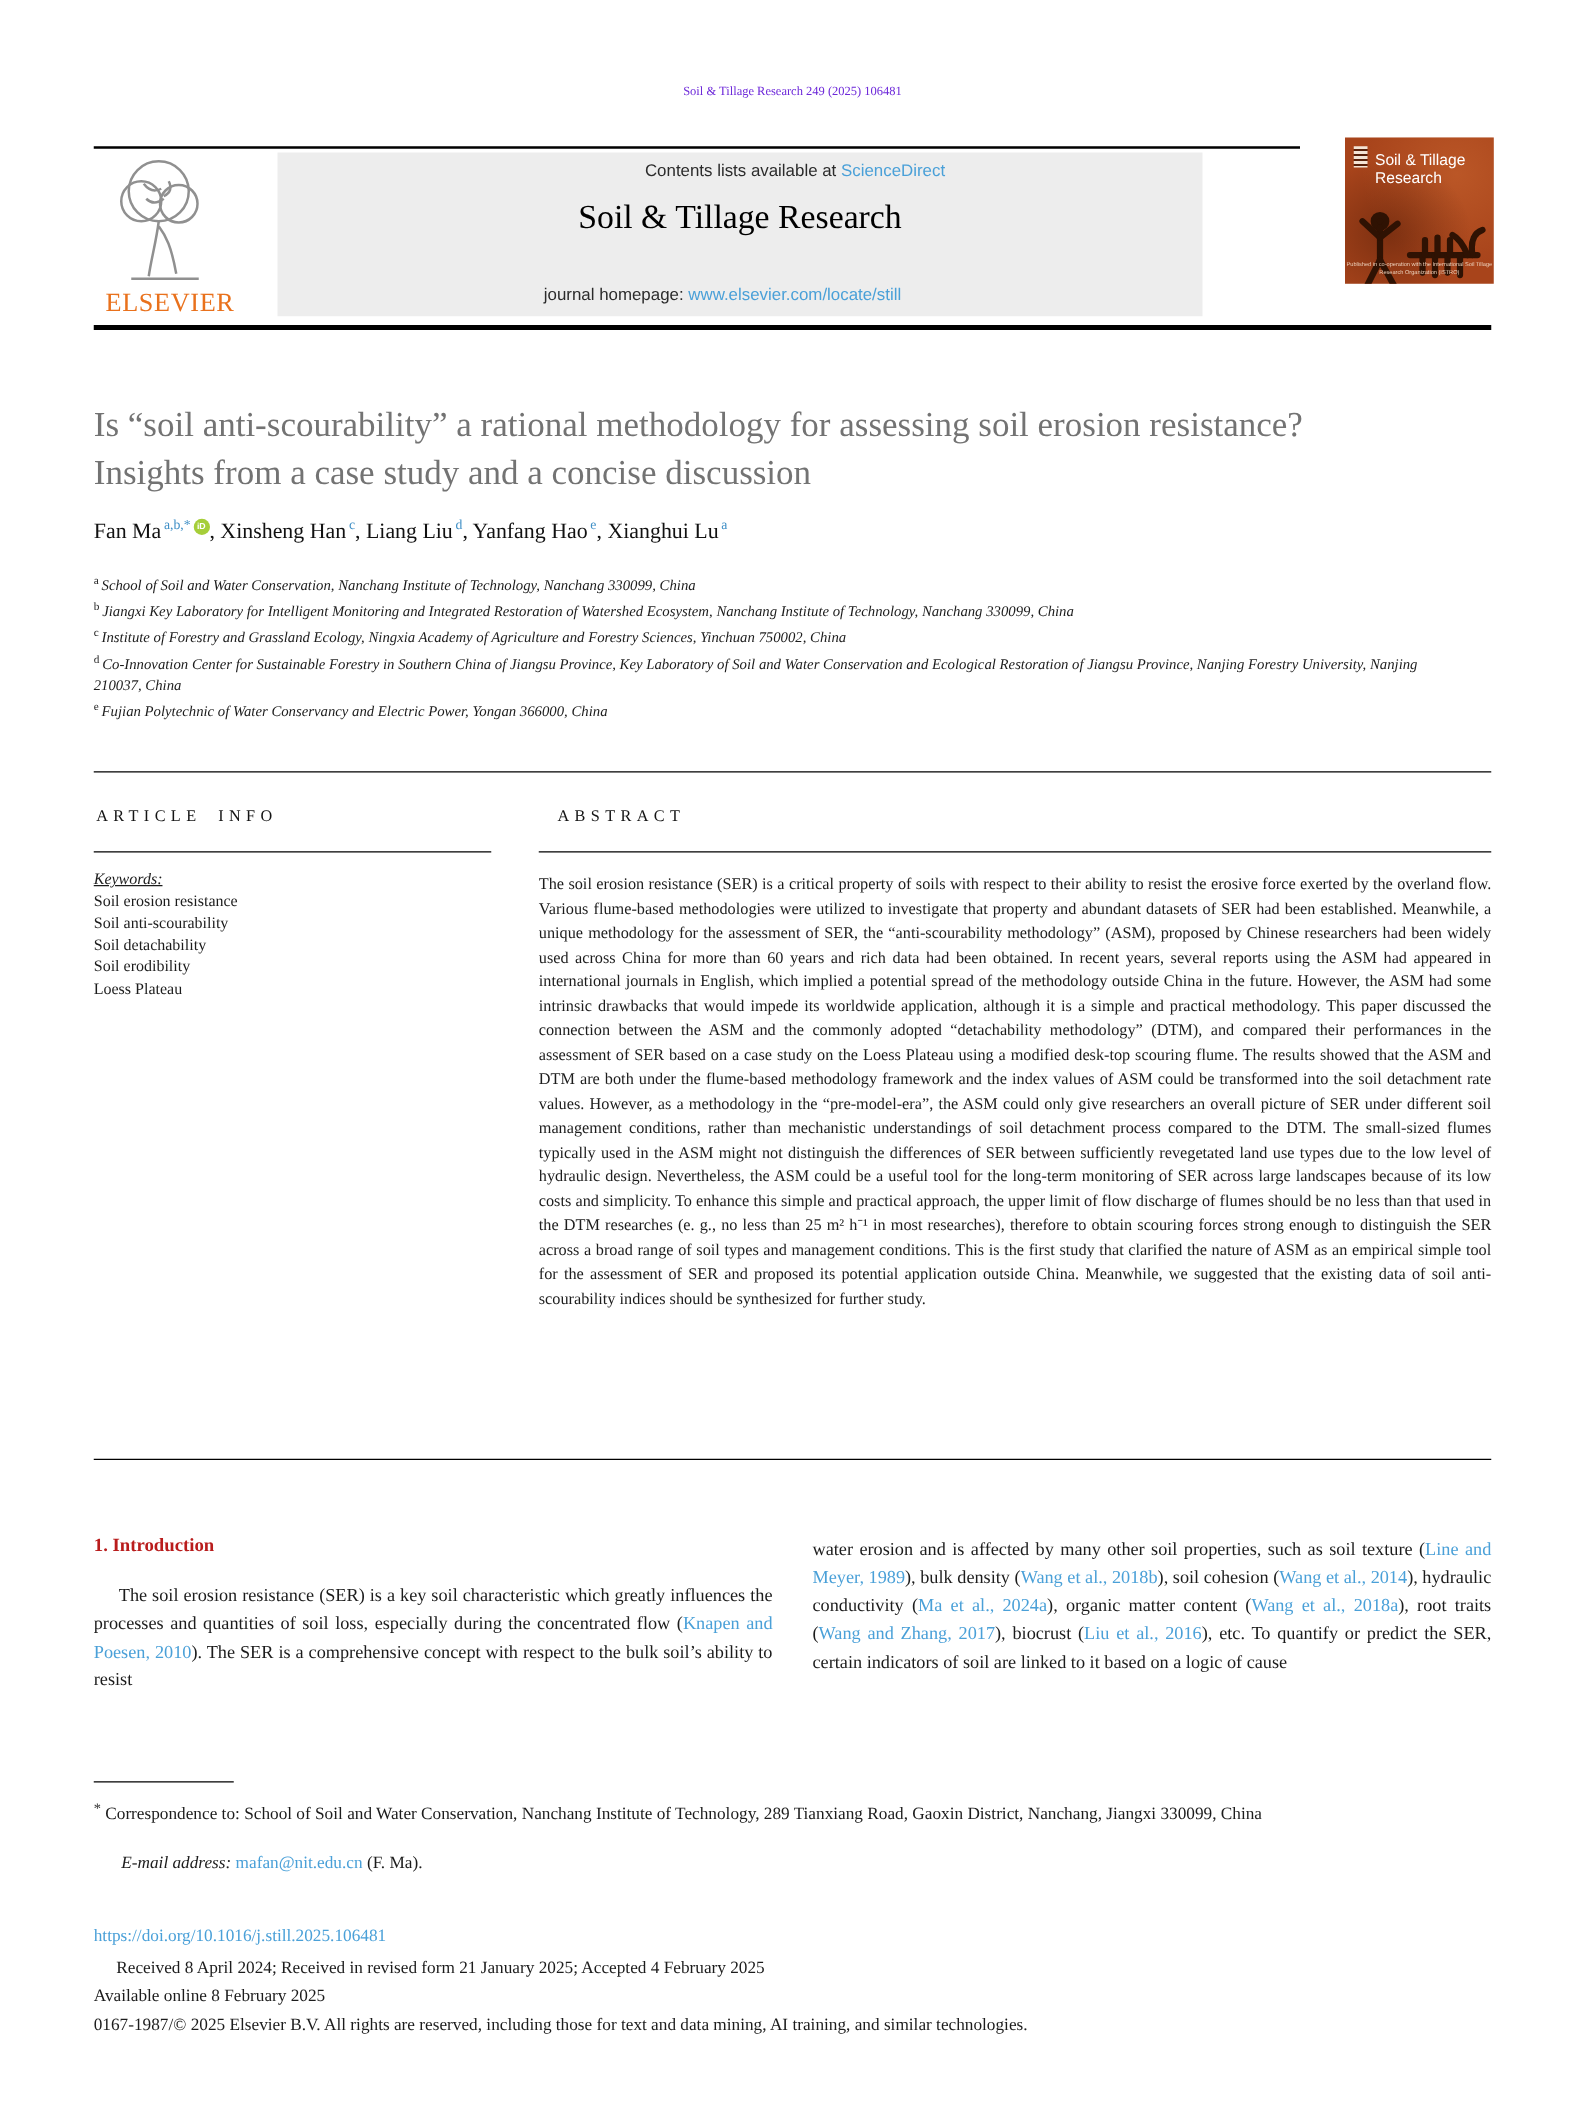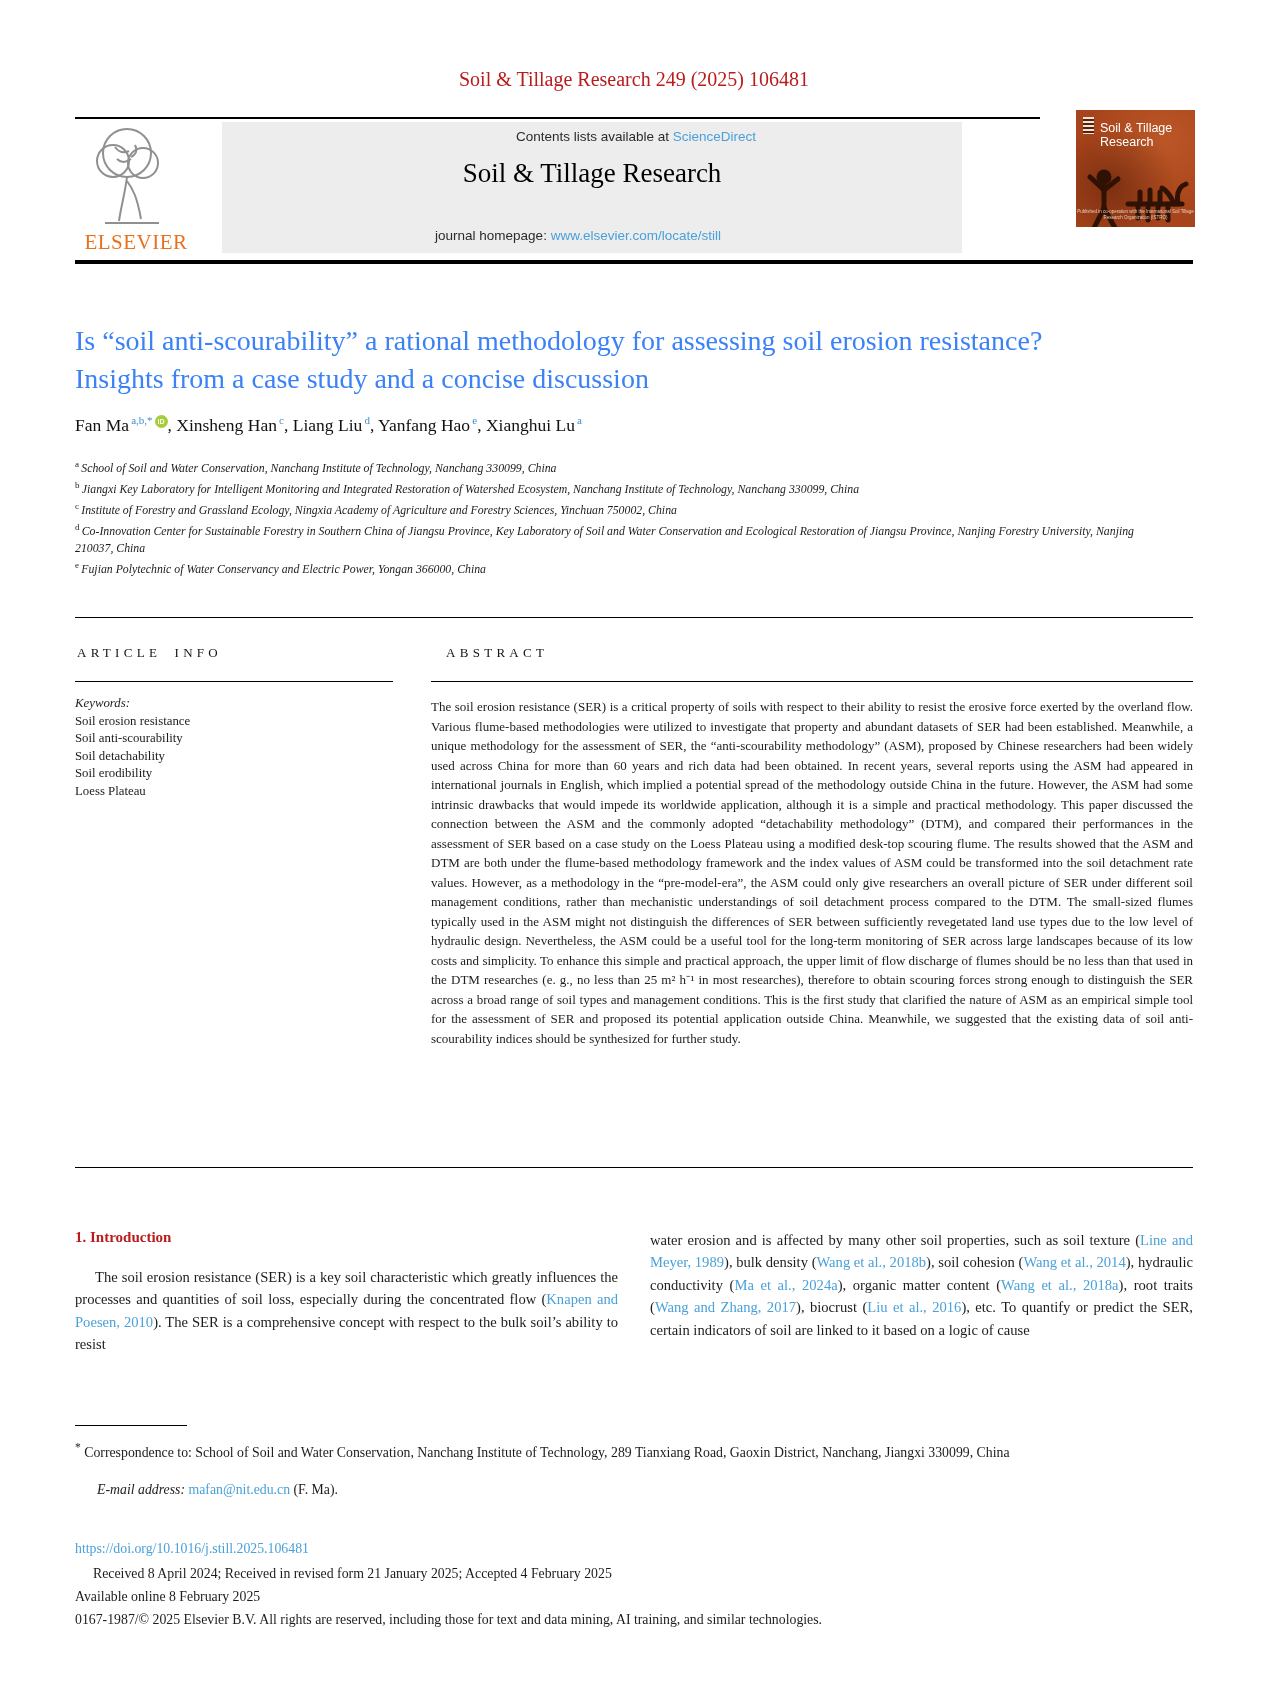--- a/index.html
+++ b/index.html
@@ -5,21 +5,21 @@
   html,body{margin:0;padding:0;background:#ffffff;}
   #page{position:relative;width:1268px;height:1692px;background:#fff;
         font-family:"Liberation Serif", serif;color:#1c1c1c;overflow:hidden;}
   .abs{position:absolute;}
   .sans{font-family:"Liberation Sans", sans-serif;}
   .link{color:#4aa0d8;cursor:pointer;}
   .rule{position:absolute;background:#000;}
   .center{text-align:center;}
   .just{text-align:justify;text-justify:inter-word;}
   
-  #journal-ref{left:0;top:68px;width:1268px;text-align:center;font-size:20px;color:#b91c1c;}
+  #journal-ref{left:0;top:68px;width:1268px;text-align:center;font-size:10px;color:#6d28d9;}
   #rule-top{left:75px;top:117px;width:965px;height:2px;}
   #band{left:222px;top:122px;width:740px;height:131px;background:#ededed;}
   #band-line1{left:222px;top:129px;width:740px;font-size:13.5px;color:#2b2b2b;padding-left:44px;}
   #band-title{left:222px;top:158px;width:740px;font-size:27px;color:#000;}
   #band-line3{left:222px;top:228px;width:712px;font-size:13.5px;color:#2b2b2b;}
   #elsevier{left:75px;top:123px;width:122px;height:132px;}
   #elsevier-text{position:absolute;left:0;bottom:0;width:122px;text-align:center;
                  font-size:21px;color:#e9711c;letter-spacing:.5px;}
   
   #cover{left:1076px;top:110px;width:119px;height:117px;
@@ -27,37 +27,37 @@
                     radial-gradient(ellipse at 75% 25%, rgba(205,105,50,.5) 0%, rgba(205,105,50,0) 60%),
                     #a8441b;overflow:hidden;}
   #cover-title{position:absolute;left:24px;top:11px;color:#fff;font-family:"Liberation Sans",sans-serif;
                font-size:12.5px;line-height:14px;}
   #cover-barcode{position:absolute;left:7px;top:7px;width:11px;height:17px;
                  background:repeating-linear-gradient(#f3e3d4 0 2px,#57200a 2px 4px);}
   #cover-footer{position:absolute;left:0;bottom:6px;width:100%;text-align:center;
                 font-size:4.5px;line-height:6px;color:#ecd0ba;font-family:"Liberation Sans",sans-serif;}
   #rule-thick{left:75px;top:260px;width:1118px;height:4px;}
   
-  #article-title{left:75px;top:322px;width:990px;font-size:28px;line-height:38px;color:#3b82f6;}
+  #article-title{left:75px;top:322px;width:990px;font-size:28px;line-height:38px;color:#737373;}
   #authors-line{left:75px;top:414px;width:1050px;font-size:17.5px;color:#111;}
   .asup{color:#3f8fc6;font-size:11px;}
   .orcid{display:inline-block;width:13px;height:13px;border-radius:50%;background:#a6ce39;color:#fff;
          font-family:"Liberation Sans",sans-serif;font-size:7px;font-weight:bold;text-align:center;
          line-height:13px;vertical-align:super;margin-left:2px;}
   #affiliations{left:75px;top:456px;width:1080px;font-size:11.8px;line-height:17px;font-style:italic;}
   #affiliations sup{font-style:normal;font-size:9px;}
   
   #rule-sec{left:75px;top:617px;width:1118px;height:1.4px;}
   .colhead{font-size:13px;letter-spacing:.33em;word-spacing:.45em;color:#141414;}
   #ai-head{left:77px;top:645px;}
   #ab-head{left:431px;top:645px;margin-left:15px;}
   #rule-ai{left:75px;top:681px;width:318px;height:1.2px;}
   #rule-ab{left:431px;top:681px;width:762px;height:1.2px;}
   #keywords{left:75px;top:695px;width:300px;font-size:12.8px;line-height:17.6px;}
-  #keywords-label{font-style:italic;}
+  #keywords-label{font-style:italic;text-decoration:underline;}
   #abstract-text{left:431px;top:697px;width:762px;font-size:13px;line-height:19.5px;}
   #rule-bottom{left:75px;top:1167px;width:1118px;height:1.2px;}
   
   #intro-heading{left:75px;top:1229px;width:400px;font-size:15px;font-weight:bold;color:#b91c1c;}
   .bodypara{font-size:14.6px;line-height:22.4px;}
   #intro-left{left:75px;top:1266px;width:543px;text-indent:20px;}
   #intro-right{left:650px;top:1229px;width:543px;}
   
   #rule-foot{left:75px;top:1425px;width:112px;height:1.2px;}
   #correspondence{left:75px;top:1437px;width:1118px;font-size:13.8px;line-height:21px;}

